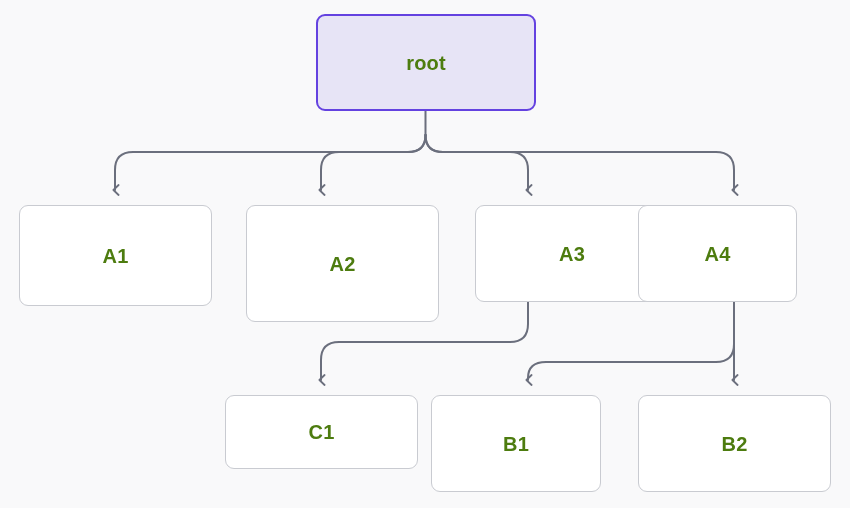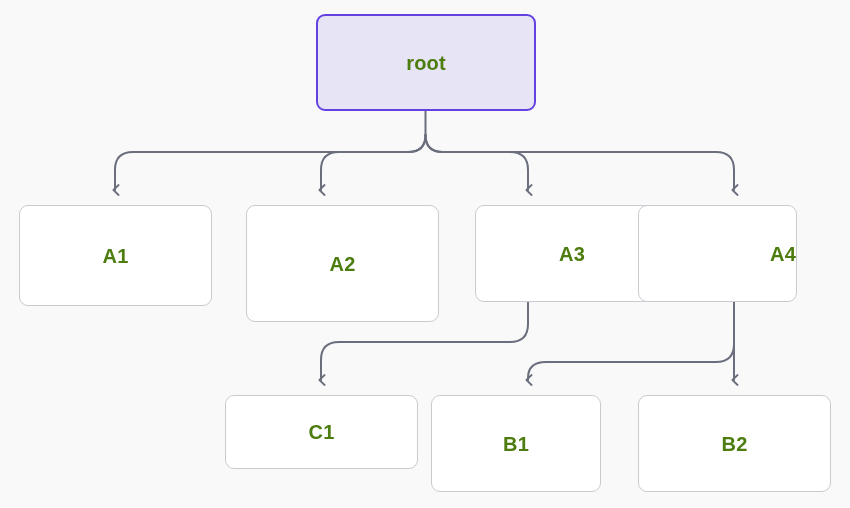--- a/index.html
+++ b/index.html
@@ -93,21 +93,21 @@
   </div>
 
   <div class="node" style="left:225px; top:205px; width:193px; height:117px;margin-left:21px;">
     <span class="node-label">A2</span>
   </div>
 
   <div class="node" style="left:431px; top:205px; width:194px; height:97px;margin-left:44px;">
     <span class="node-label">A3</span>
   </div>
 
-  <div class="node" style="left:638px; top:205px; width:159px; height:97px;justify-content:flex-end;">
+  <div class="node" style="left:638px; top:205px; width:159px; height:97px;">
     <span class="node-label">A4</span>
   </div>
 
   <div class="node" style="left:225px; top:395px; width:193px; height:74px;">
     <span class="node-label">C1</span>
   </div>
 
   <div class="node" style="left:431px; top:395px; width:170px; height:97px;">
     <span class="node-label">B1</span>
   </div>

